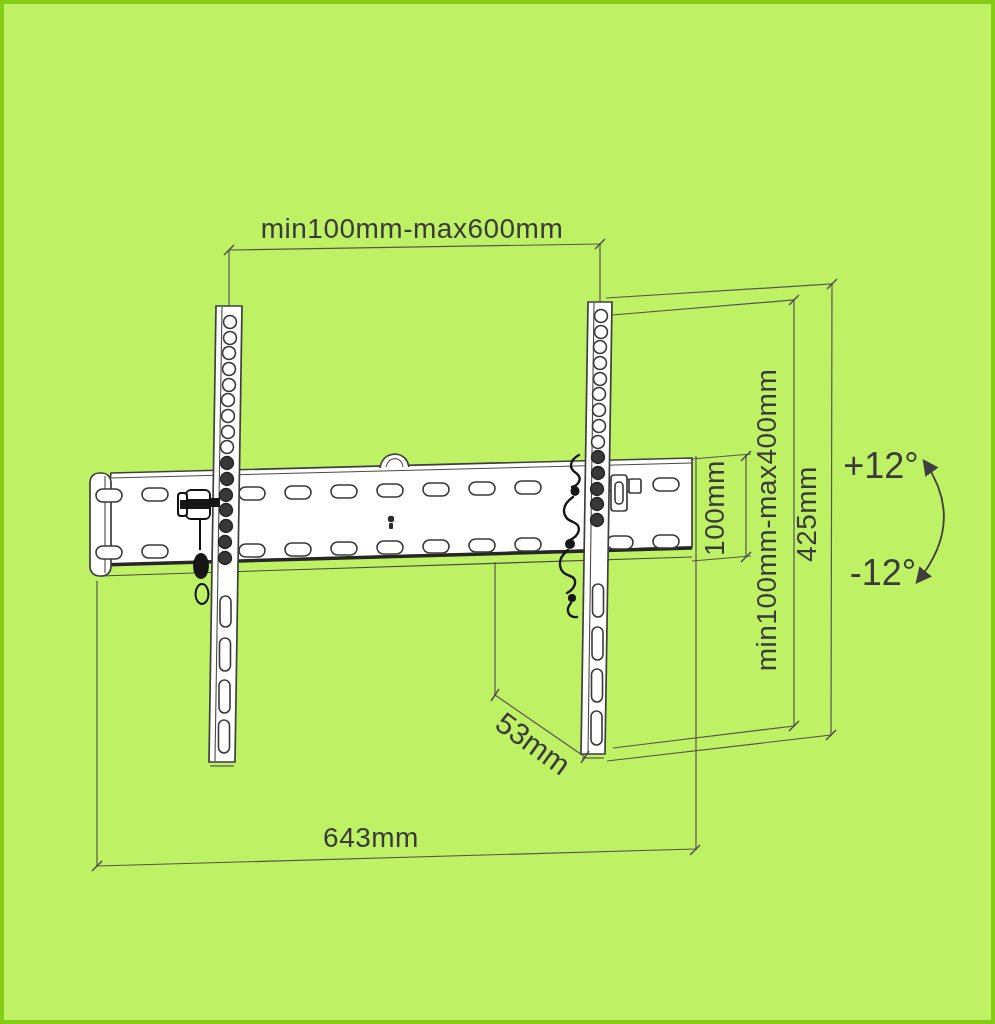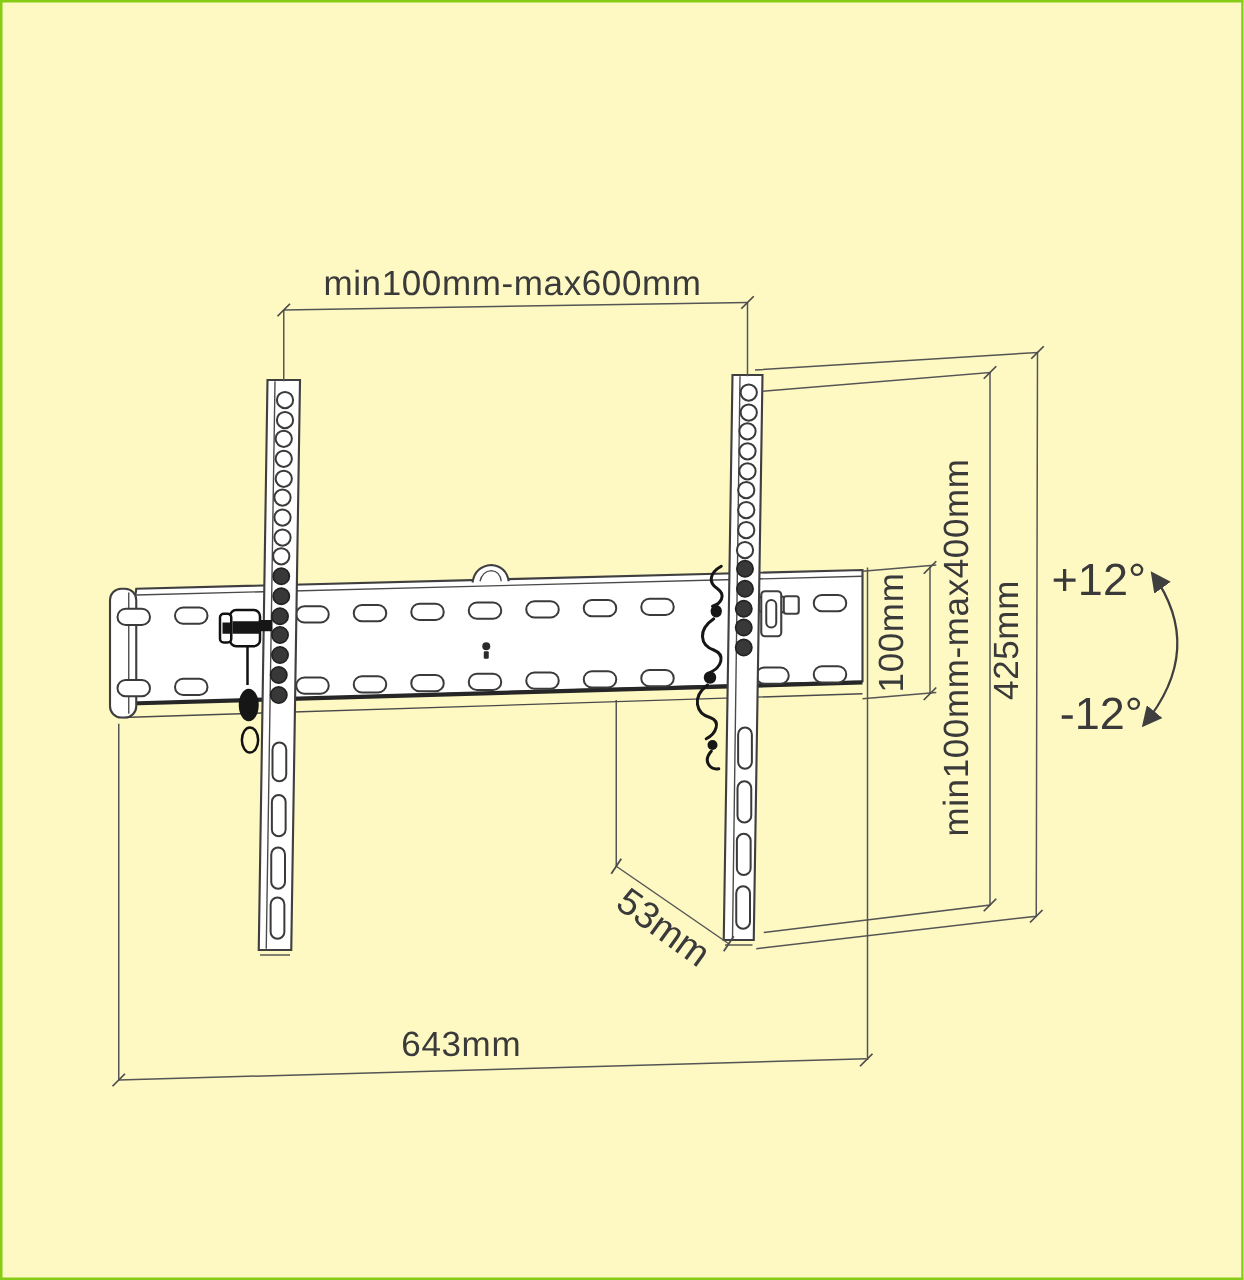--- a/index.html
+++ b/index.html
@@ -1,20 +1,20 @@
 <!DOCTYPE html>
 <html><head>
 <meta charset="utf-8">
 <style>
   html,body{margin:0;padding:0;background:#fff;}
   .canvas{
     position:relative;
     width:995px;height:1024px;
-    background:#fef9c3;
-    border:2px solid #84cc16;
+    background:#bef264;
+    border:4px solid #84cc16;
     box-sizing:border-box;
     font-family:"Liberation Sans", sans-serif;
     overflow:hidden;
   }
   svg{display:block;}
   .dim-text{
     fill:#3a3a3a;
     font-family:"Liberation Sans", sans-serif;
     font-size:28px;
     letter-spacing:0.5px;

